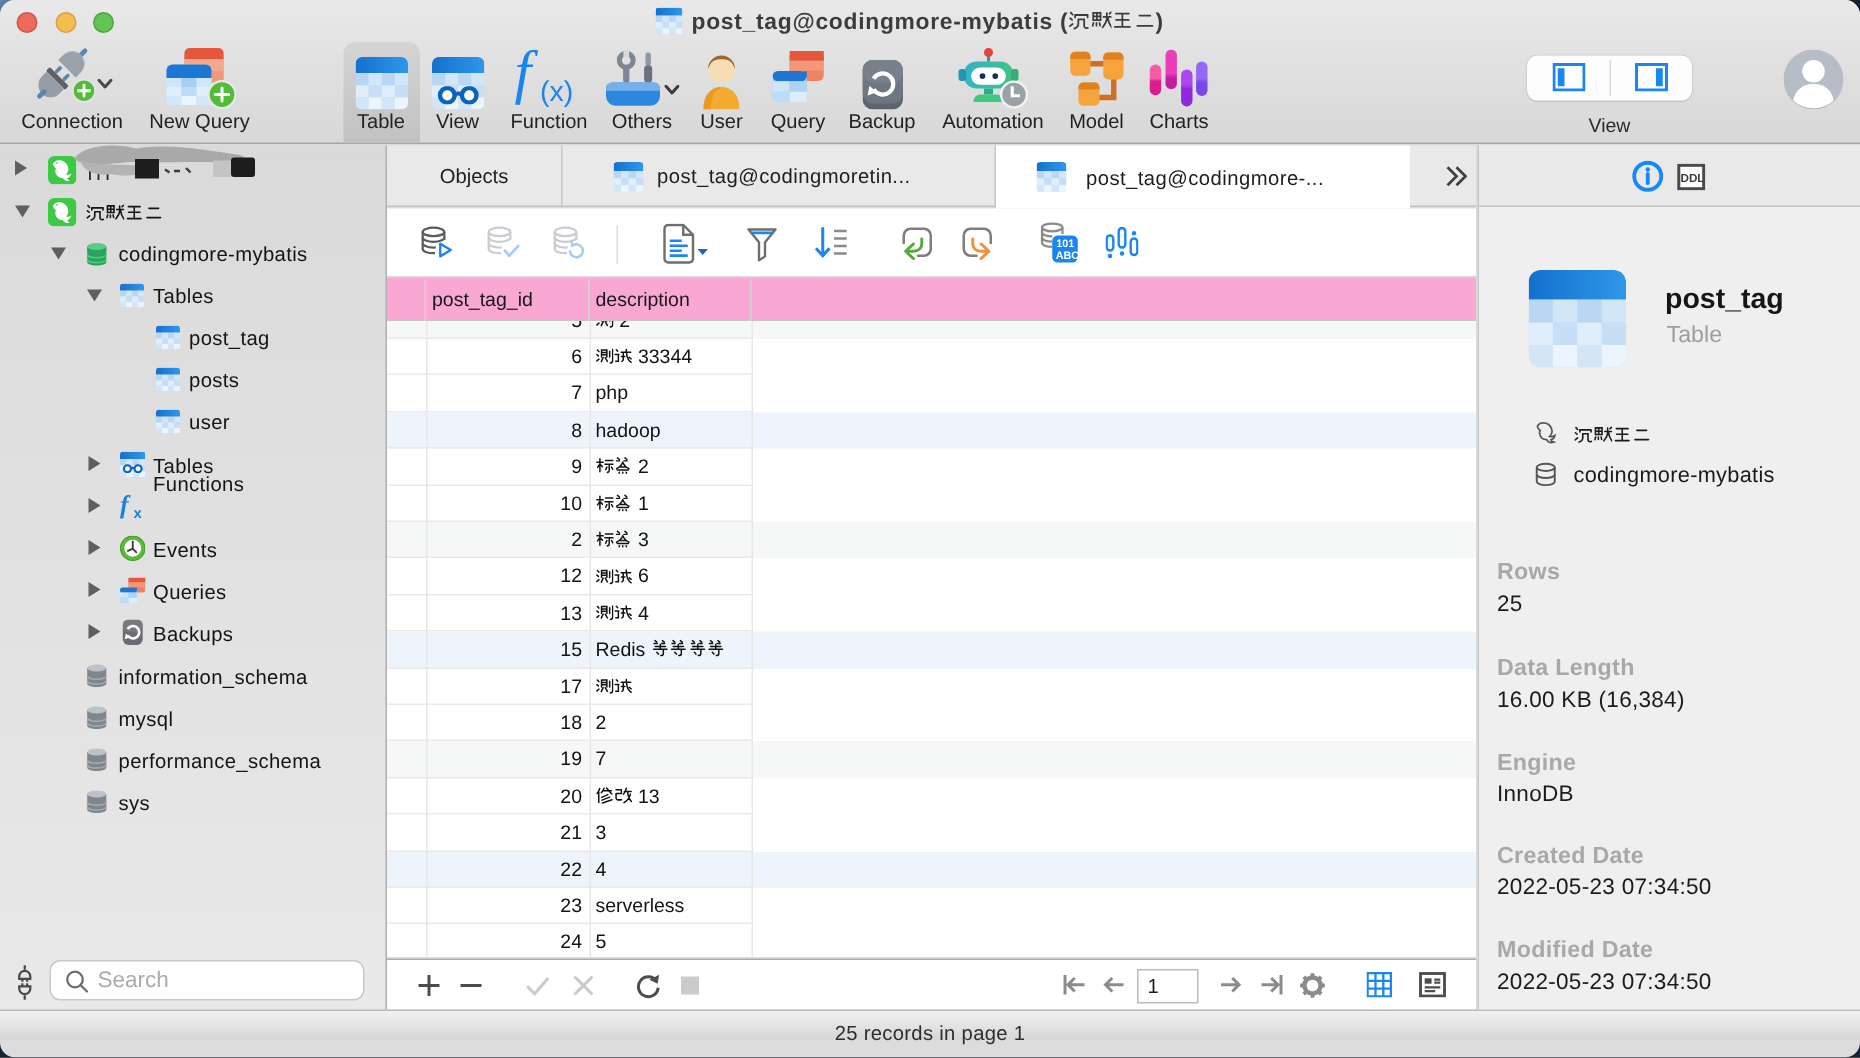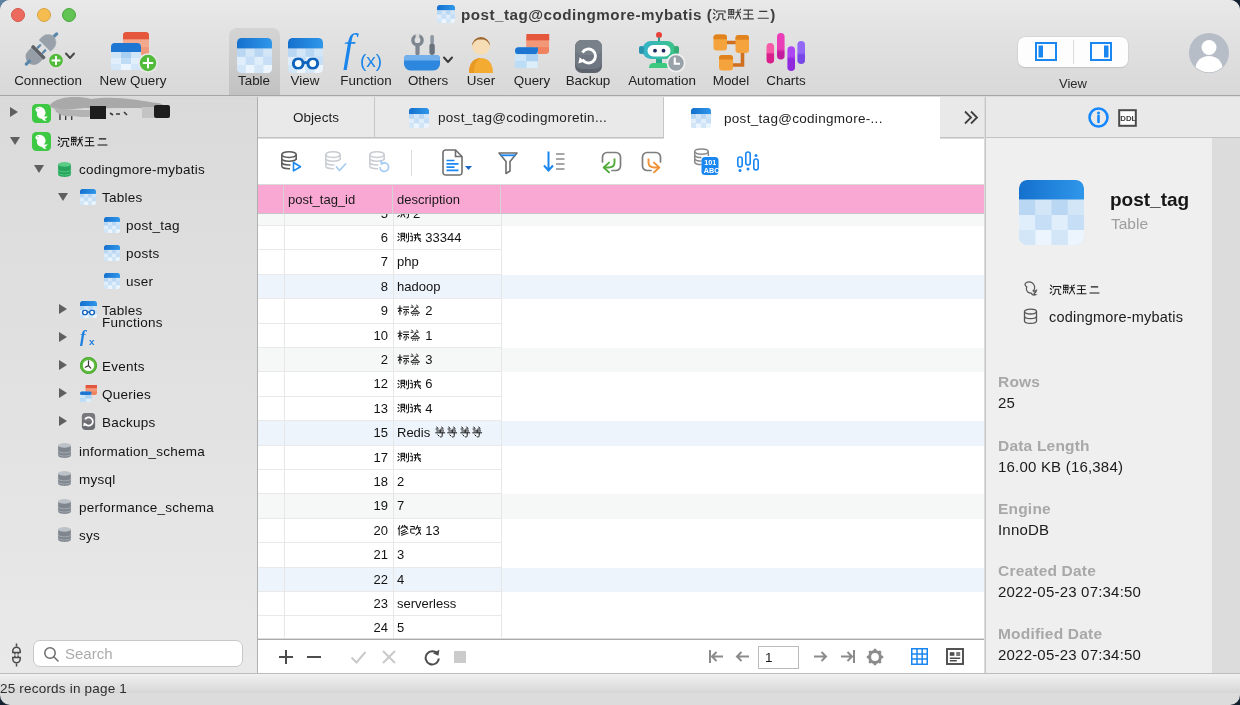--- a/index.html
+++ b/index.html
@@ -35,23 +35,23 @@
 .gridbody{position:absolute;left:258px;top:214px;width:726px;height:424px;background:#fff;overflow:hidden}
 .grow{position:absolute;left:0;width:726px;height:24.4px}
 .gcells{position:absolute;left:0;top:0;width:243px;height:24.4px;border-bottom:1px solid #e9e9e9}
 .gnum{position:absolute;left:26px;top:0;width:104px;height:24px;line-height:24px;text-align:right;font-size:13px;color:#131313}
 .gdesc{position:absolute;left:139px;top:0;height:24px;line-height:24px;font-size:13px;color:#131313;white-space:nowrap}
 .vline{position:absolute;top:0;width:1px;height:424px;background:#e7e7e7}
 .bband{background:#edf4fb}.gband{background:#f6f7f7}
 .btoolbar{position:absolute;left:258px;top:639px;width:726px;height:34px;background:#fff;border-top:1px solid #aaa}
 .statusbar{position:absolute;left:0;top:673px;width:1240px;height:20px;
  background:linear-gradient(#f1f1f1,#d6d6d6);border-top:1px solid #bcbcbc;
- font-size:13.5px;color:#2e2e2e;line-height:30px;letter-spacing:.2px}
-
-.rpanel{position:absolute;left:985px;top:97px;width:227px;height:576px;background:#efefef;border-left:1px solid #c6c6c6}
+ text-align:center;font-size:13.5px;color:#2e2e2e;line-height:30px;letter-spacing:.2px}
+
+.rpanel{position:absolute;left:985px;top:97px;width:255px;height:576px;background:#efefef;border-left:1px solid #c6c6c6}
 .rptop{position:absolute;left:0;top:0;width:255px;height:41px;background:#e9e9e9;border-bottom:1px solid #c2c2c2}
 .seclb{position:absolute;left:12px;font-size:15.5px;font-weight:700;color:#a8a8a8;letter-spacing:.2px}
 .secvl{position:absolute;left:12px;font-size:15px;color:#1b1b1b;letter-spacing:.2px}
 .hz{width:13px;height:13px;vertical-align:-1.5px}
 .hz12{width:12.4px;height:12.4px;vertical-align:-1.5px}
 </style></head>
 <body>
 <svg width="0" height="0" style="position:absolute">
 <defs>
 <linearGradient id="tbandg" x1="0" y1="0" x2="1" y2="0">

